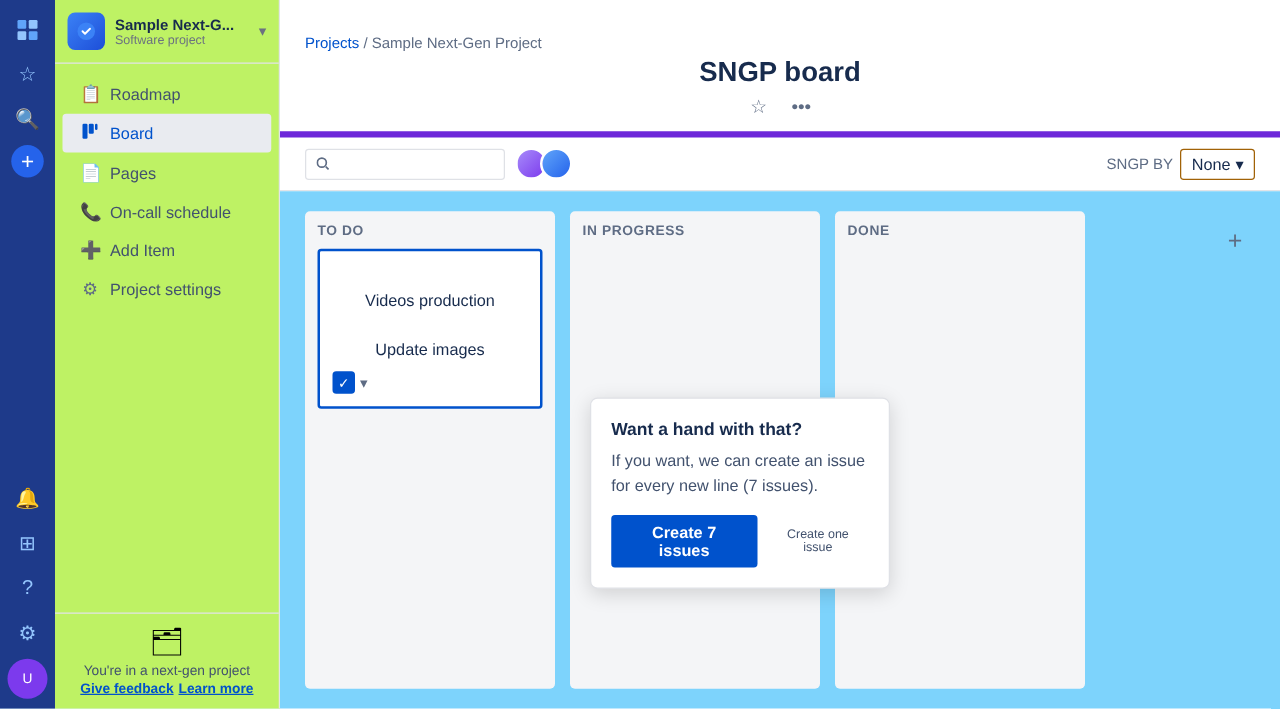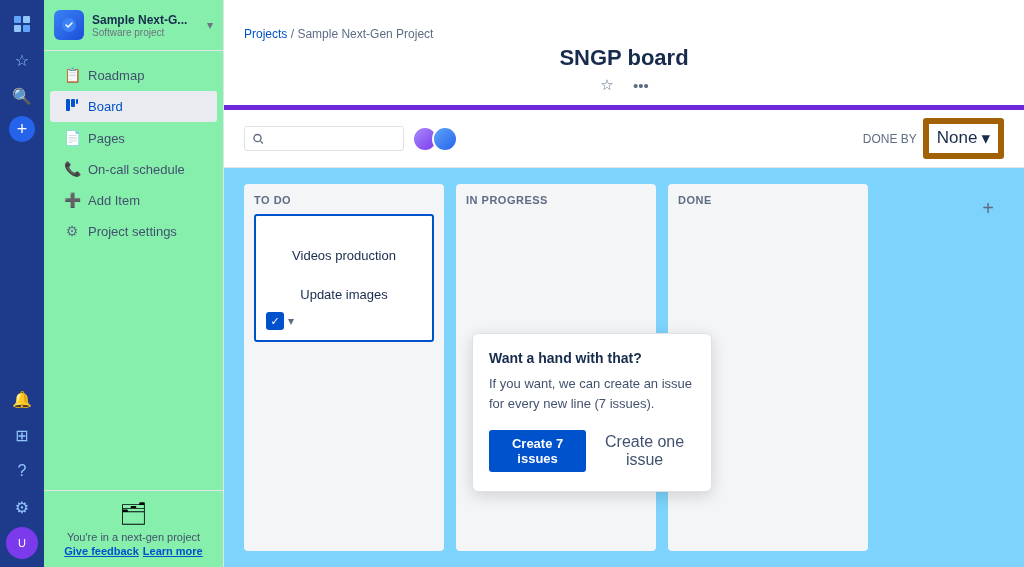--- a/index.html
+++ b/index.html
@@ -38,21 +38,21 @@
       color: #fff;
       border-radius: 50%;
       width: 26px;
       height: 26px;
       font-size: 18px;
     }
 
     
     .sidebar {
       width: 180px;
-      background: #86efac;
+      background: #bef264;
       border-right: 1px solid #e2e4e8;
       display: flex;
       flex-direction: column;
       flex-shrink: 0;
     }
     .sidebar-header {
       display: flex;
       align-items: center;
       padding: 10px 10px;
       gap: 8px;
@@ -176,24 +176,24 @@
       background: #ddd; border: 2px solid #fff;
       display: flex; align-items: center; justify-content: center;
       font-size: 10px; color: #555; overflow: hidden;
     }
     .avatar-1 { background: linear-gradient(135deg, #a78bfa, #7c3aed); }
     .avatar-2 { background: linear-gradient(135deg, #60a5fa, #2563eb); }
 
     .toolbar-right { display: flex; align-items: center; gap: 6px; }
     .group-by-label { font-size: 12px; color: #5e6c84; }
     .group-by-select {
-      border: 6px solid #a16207;
+      border: 1px solid #a16207;
       border-radius: 3px;
       padding: 4px 8px;
-      font-size: 17px;
+      font-size: 13px;
       background: #fff;
       cursor: pointer;
       color: #172b4d;
       display: flex; align-items: flex-start; gap: 4px;
     }
 
     
     .board-area {
       flex: 1;
       display: flex;
@@ -288,21 +288,21 @@
       border-radius: 3px;
       padding: 6px 12px;
       font-size: 13px;
       font-weight: 700;
       cursor: pointer;
     }
     .btn-link {
       background: transparent;
       border: none;
       color: #42526e;
-      font-size: 16px;
+      font-size: 10px;
       cursor: pointer;
       padding: 6px 4px;
     }
   </style>
 </head>
 <body>
 
 <div class="icon-rail">
   <div class="icon-rail-top">
     <div class="rail-icon">
@@ -408,21 +408,21 @@
           <line x1="8.5" y1="8.5" x2="11" y2="11" stroke="#5e6c84" stroke-width="1.5"></line>
         </svg>
         <input class="search-input" type="text" style="">
       </div>
       <div class="avatars">
         <div class="avatar avatar-1"></div>
         <div class="avatar avatar-2" style="margin-left:-6px;"></div>
       </div>
     </div>
     <div class="toolbar-right">
-      <span class="group-by-label">DONE BY</span>
+      <span class="group-by-label">SNGP BY</span>
       <div class="group-by-select">
         <span>None</span>
         <span>▾</span>
       </div>
     </div>
   </div>
 
   <div class="board-area">
     <div class="board-columns">
 

